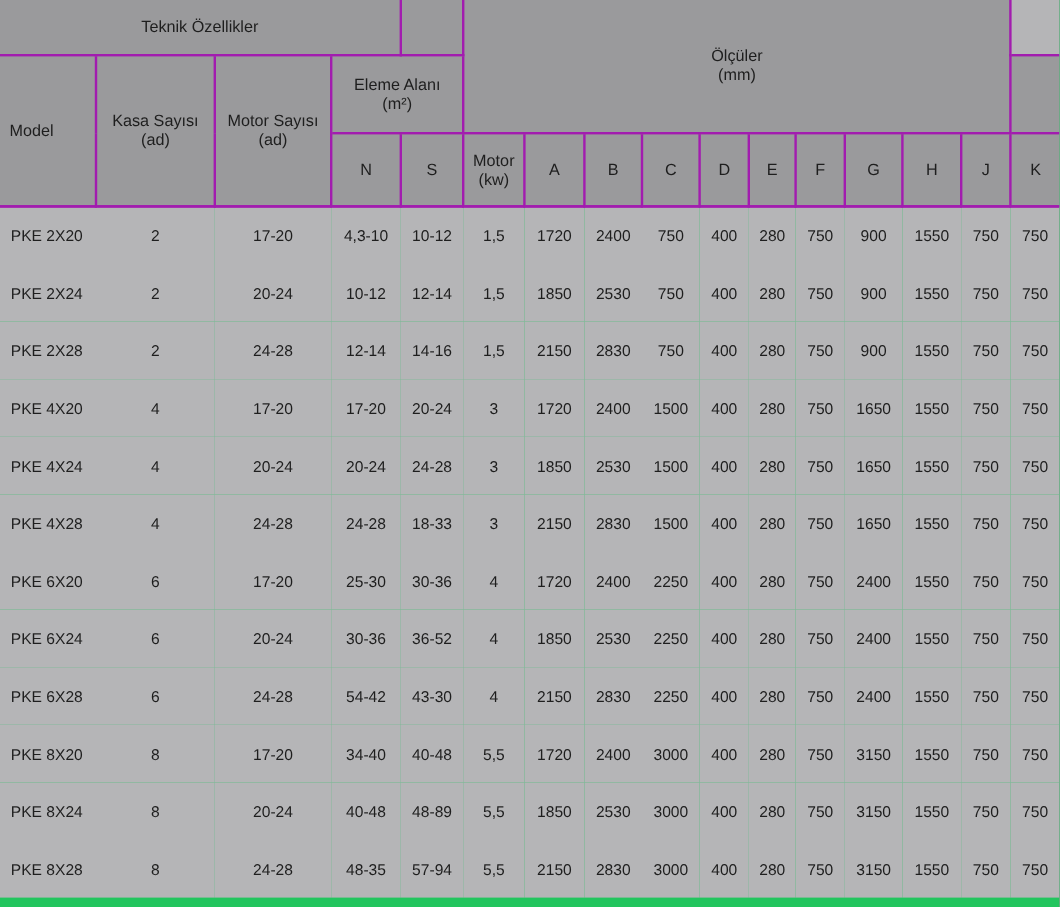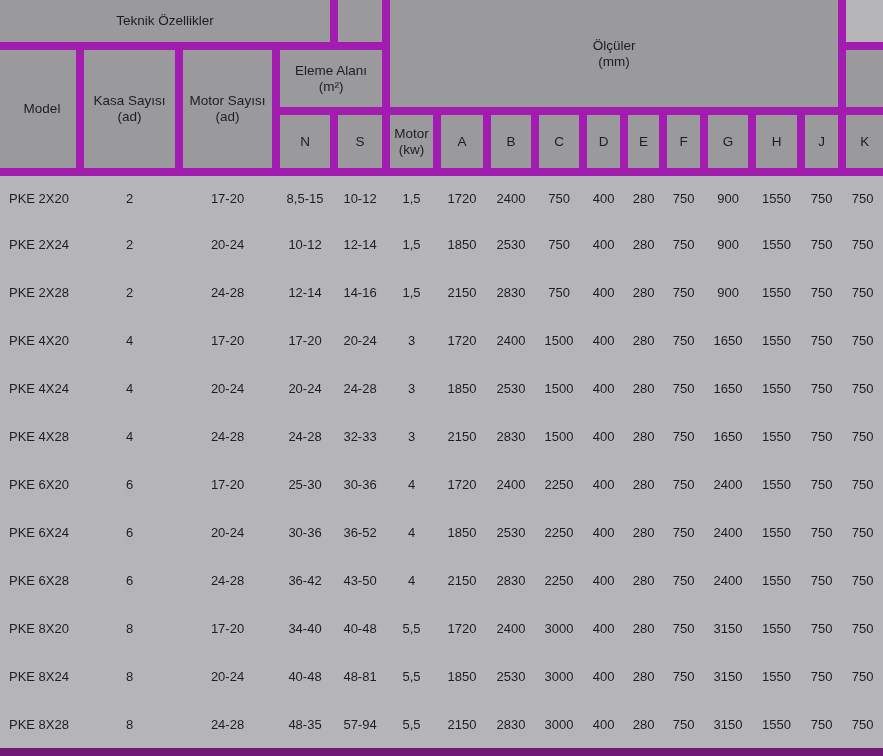--- a/index.html
+++ b/index.html
@@ -6,47 +6,47 @@
     margin: 0;
     padding: 0;
     background: #9a9a9c;
     font-family: "Liberation Sans", "DejaVu Sans", sans-serif;
   }
   #stage {
     position: relative;
     width: 883px;
     height: 756px;
     overflow: hidden;
-    background: #701a75;
+    background: #22c55e;
   }
   table.specs {
     border-collapse: collapse;
     table-layout: fixed;
     width: 883px;
     color: #1e1e1e;
   }
   table.specs th {
     background: #9a9a9c;
-    border: 8px solid #a21caf;
+    border: 2px solid #a21caf;
     font-weight: normal;
     font-size: 13.5px;
     text-align: center;
     vertical-align: middle;
     padding: 0;
     line-height: 16px;
   }
   
   table.specs thead tr:first-child th { border-top: none; }
   table.specs th.edge-left  { border-left: none; }
   table.specs th.edge-right { border-right: none; }
 
   table.specs th.corner { background: #b5b5b7; }
 
   table.specs th.model-h {
-    text-align: center;
+    text-align: left;
     padding-left: 8px;
   }
 
   .l { display: block; }
 
   table.specs td {
     background: #b5b5b7;
     border: none;
     font-size: 13px;
     text-align: center;
@@ -128,21 +128,21 @@
         <th>H</th>
         <th>J</th>
         <th class="edge-right">K</th>
       </tr>
     </thead>
     <tbody>
         <tr>
           <td class="model-col">PKE 2X20</td>
           <td>2</td>
           <td>17-20</td>
-          <td>8,5-15</td>
+          <td>4,3-10</td>
           <td>10-12</td>
           <td>1,5</td>
           <td>1720</td>
           <td>2400</td>
           <td>750</td>
           <td>400</td>
           <td>280</td>
           <td>750</td>
           <td>900</td>
           <td>1550</td>
@@ -219,21 +219,21 @@
           <td>1650</td>
           <td>1550</td>
           <td>750</td>
           <td>750</td>
         </tr>
         <tr>
           <td class="model-col">PKE 4X28</td>
           <td>4</td>
           <td>24-28</td>
           <td>24-28</td>
-          <td>32-33</td>
+          <td>18-33</td>
           <td>3</td>
           <td>2150</td>
           <td>2830</td>
           <td>1500</td>
           <td>400</td>
           <td>280</td>
           <td>750</td>
           <td>1650</td>
           <td>1550</td>
           <td>750</td>
@@ -272,22 +272,22 @@
           <td>750</td>
           <td>2400</td>
           <td>1550</td>
           <td>750</td>
           <td>750</td>
         </tr>
         <tr>
           <td class="model-col">PKE 6X28</td>
           <td>6</td>
           <td>24-28</td>
-          <td>36-42</td>
-          <td>43-50</td>
+          <td>54-42</td>
+          <td>43-30</td>
           <td>4</td>
           <td>2150</td>
           <td>2830</td>
           <td>2250</td>
           <td>400</td>
           <td>280</td>
           <td>750</td>
           <td>2400</td>
           <td>1550</td>
           <td>750</td>
@@ -309,21 +309,21 @@
           <td>3150</td>
           <td>1550</td>
           <td>750</td>
           <td>750</td>
         </tr>
         <tr>
           <td class="model-col">PKE 8X24</td>
           <td>8</td>
           <td>20-24</td>
           <td>40-48</td>
-          <td>48-81</td>
+          <td>48-89</td>
           <td>5,5</td>
           <td>1850</td>
           <td>2530</td>
           <td>3000</td>
           <td>400</td>
           <td>280</td>
           <td>750</td>
           <td>3150</td>
           <td>1550</td>
           <td>750</td>

